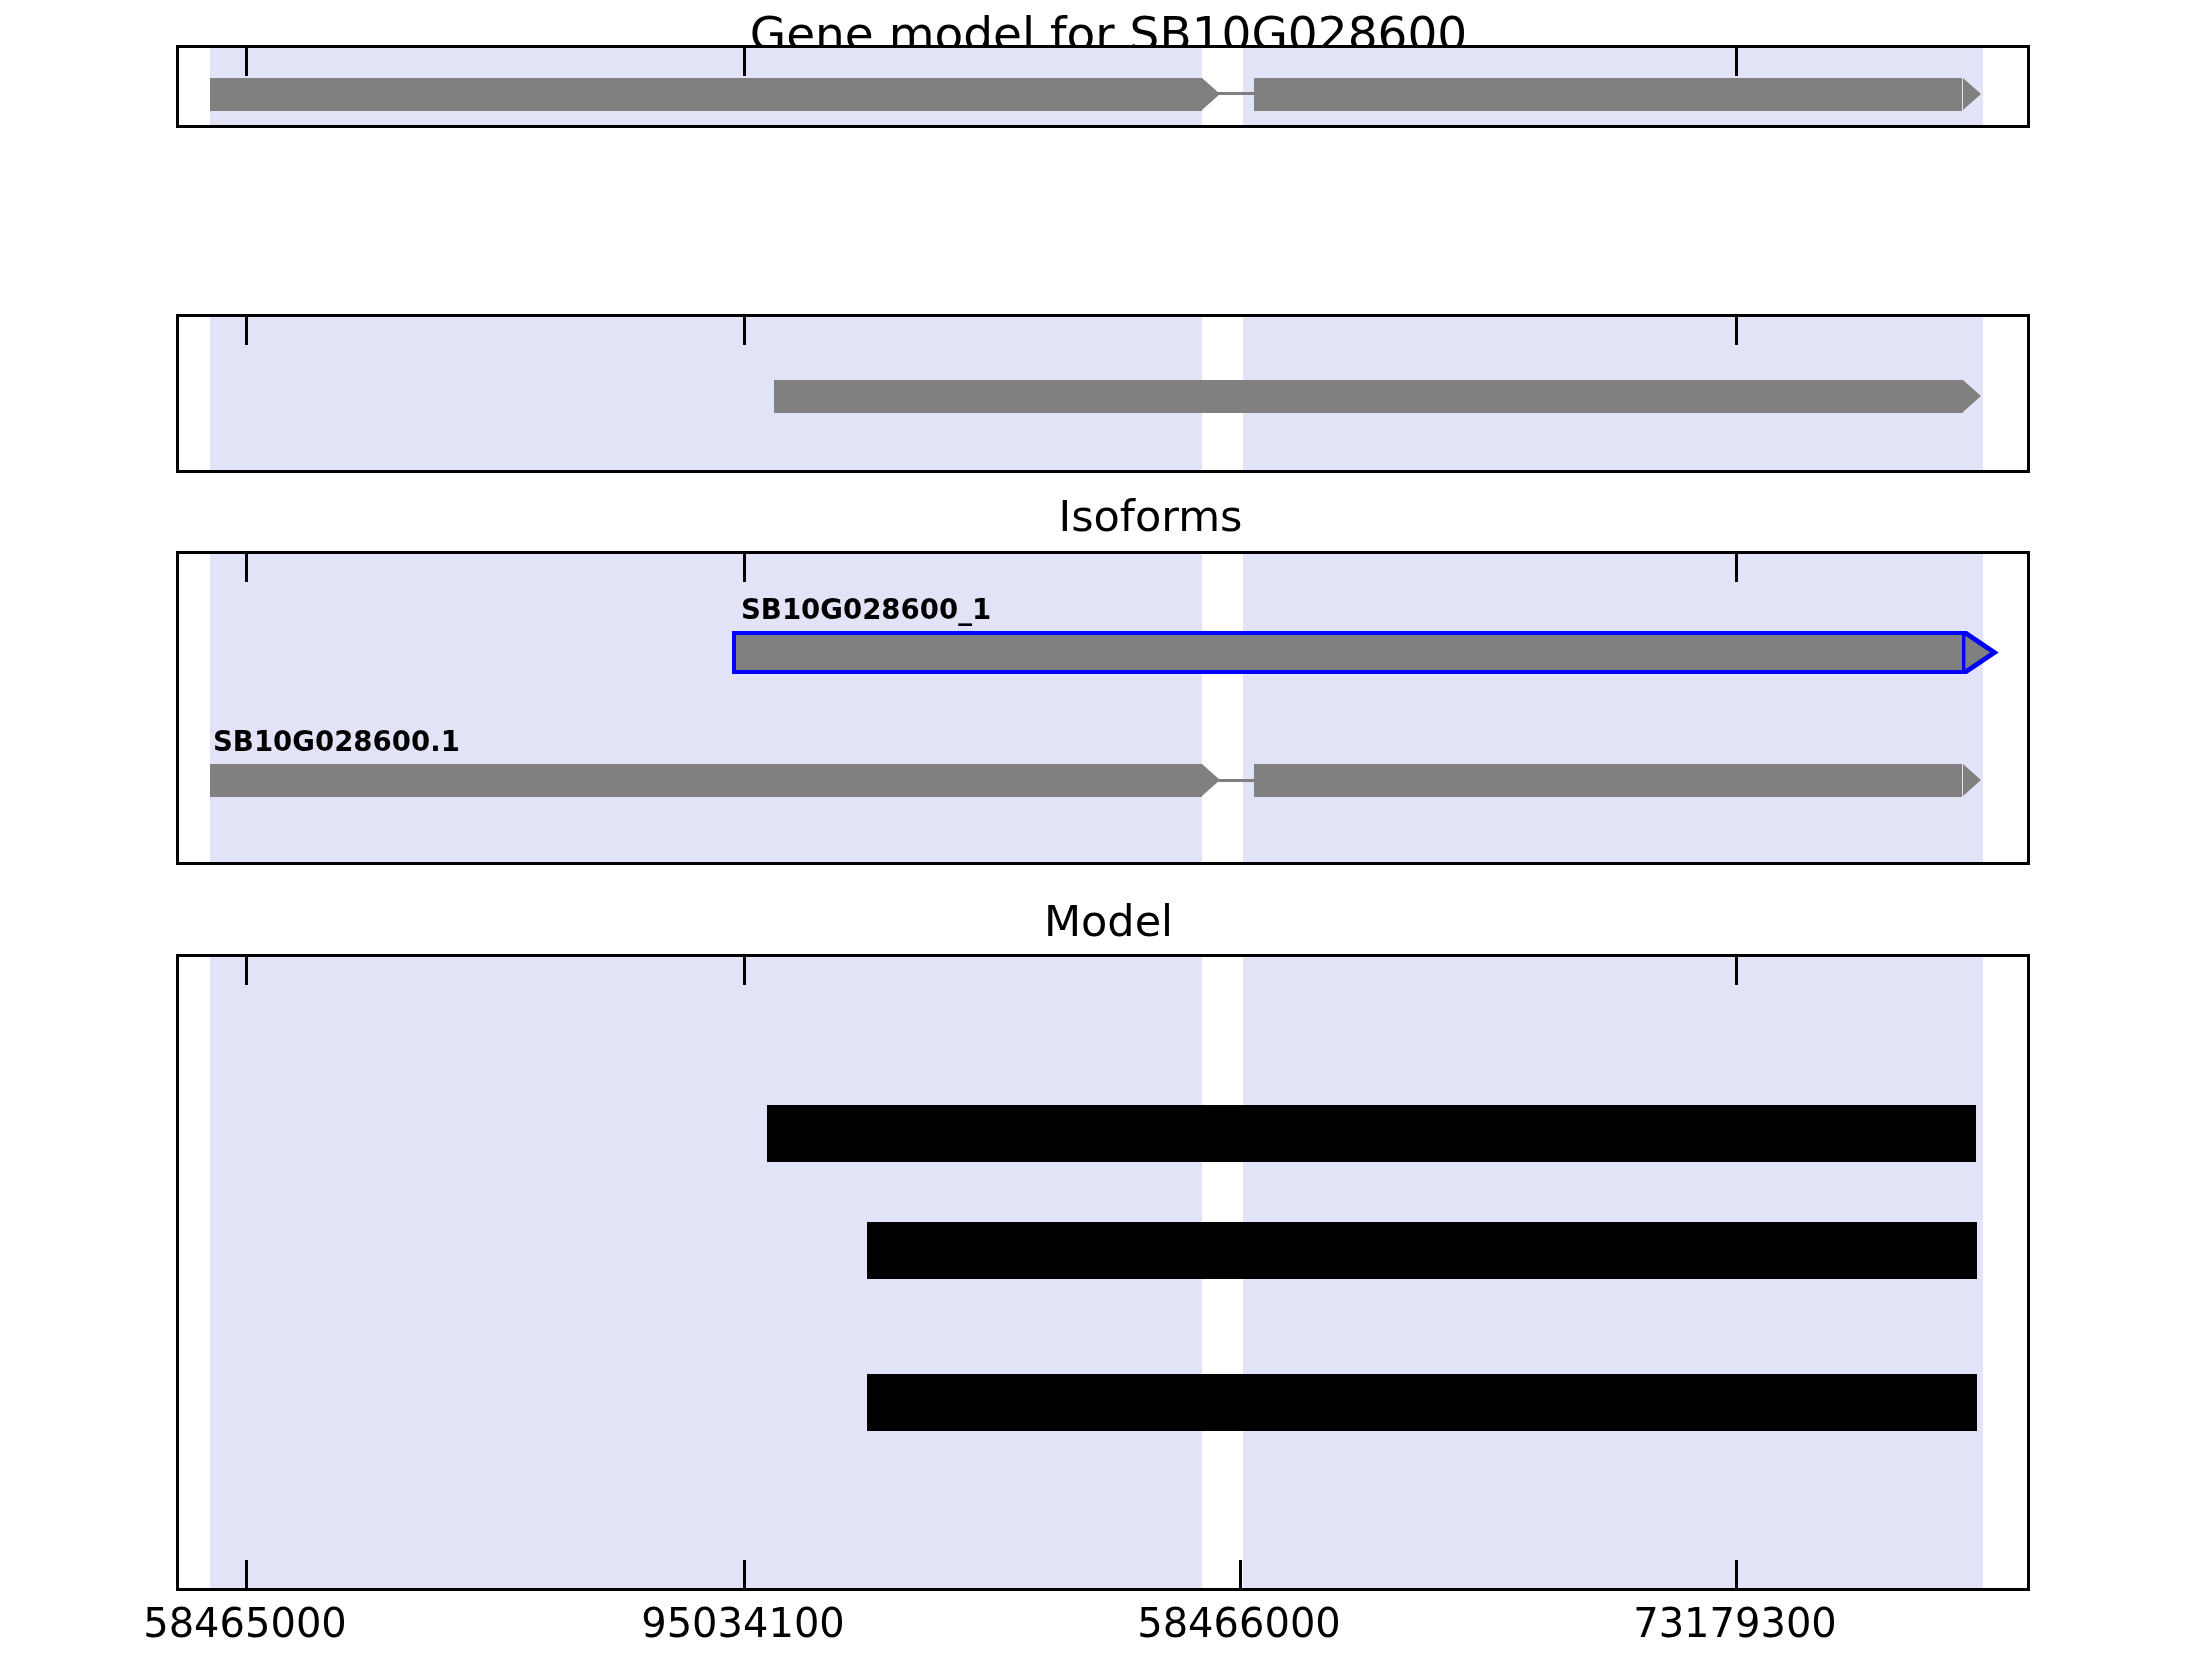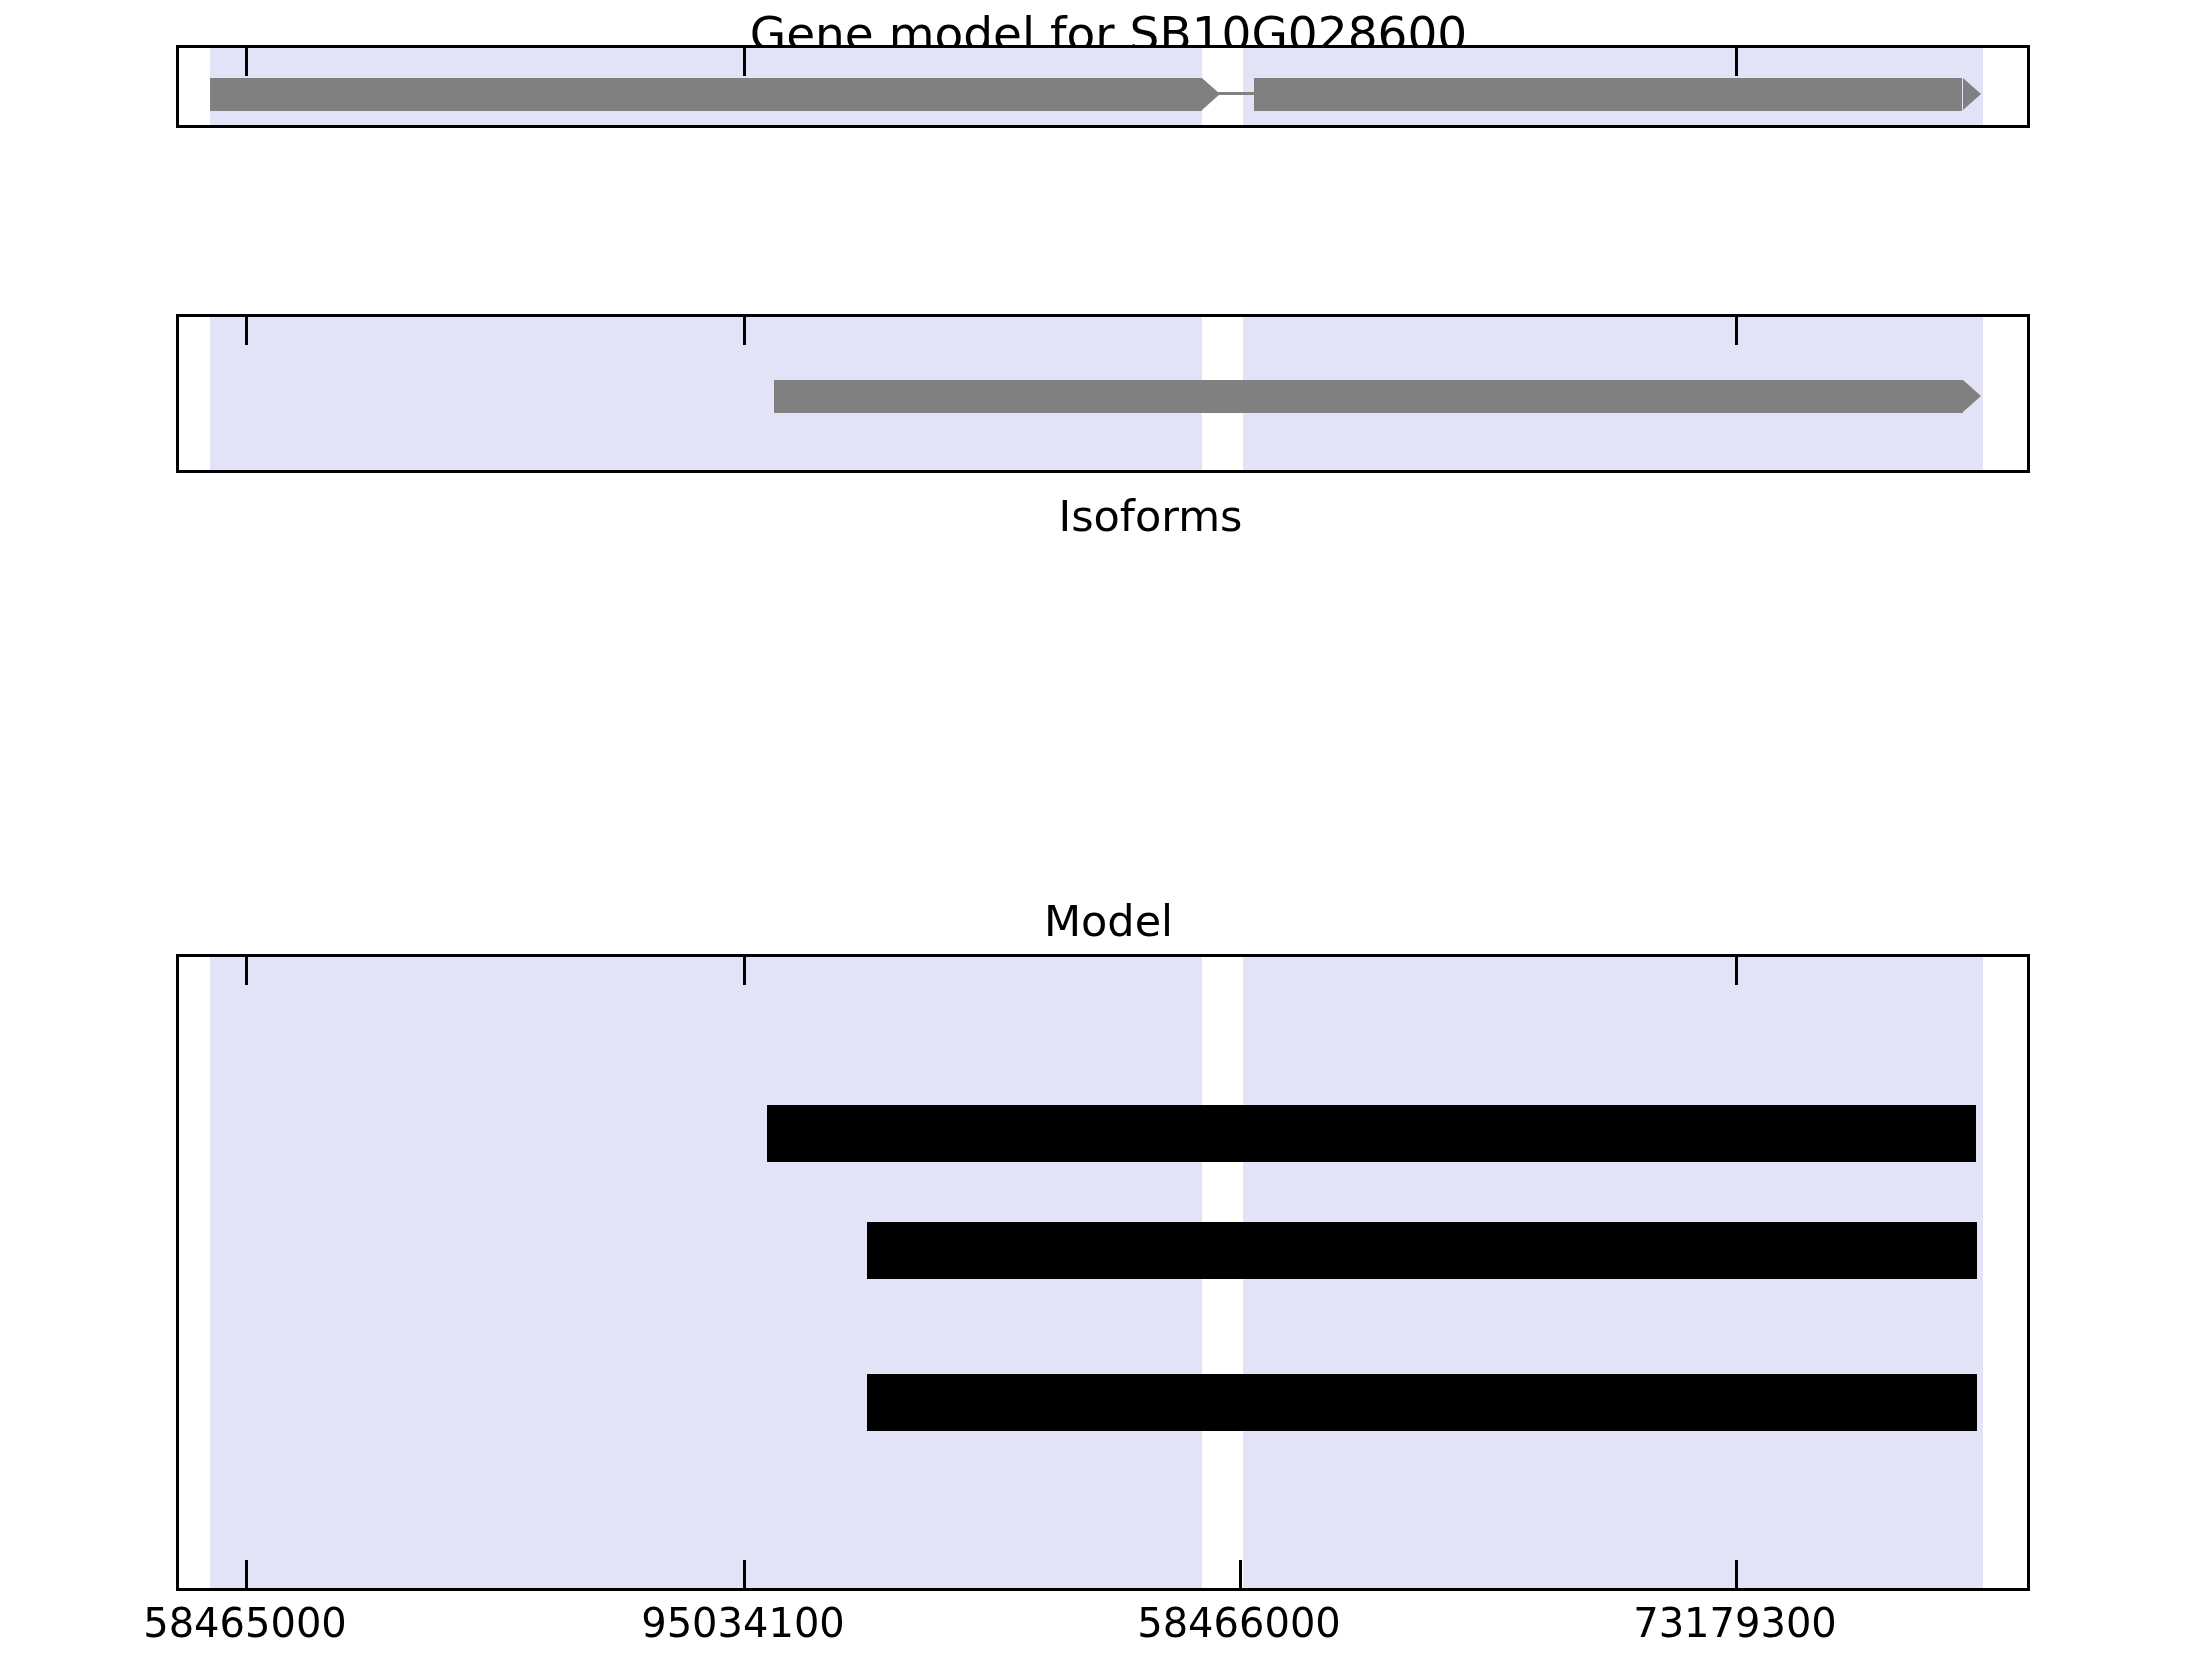--- a/index.html
+++ b/index.html
@@ -80,20 +80,47 @@
       <div style="position:absolute;top:0;bottom:0;left:1023px;width:41px;background:#ffffff;"></div>
 
       <div class="exon-gray" style="left:595px; top:63px; width:1189px; height:33px;"></div>
       <div class="arrowtip" style="left:1784px; top:63px; border-width:16.5px 0 16.5px 18.6px;
                   border-color:transparent transparent transparent #808080;"></div>
     </div>
   </div>
 
   <div class="ptitle title-sub" style="top:491px;padding-left:42px;">Isoforms</div>
 
+  <div class="panel" style="left:176px; top:551px; width:1854px; height:314px;">
+    <div class="panel-inner">
+      <div class="shade" style="left:31px; width:1773px;"></div>
+      <div class="tick" style="left:66px;"></div>
+      <div class="tick" style="left:564px;"></div>
+      <div class="tick" style="left:1060px;"></div>
+      <div class="tick" style="left:1556px;"></div>
+
+      <div style="position:absolute;top:0;bottom:0;left:1023px;width:41px;background:#ffffff;"></div>
+
+      <div class="iso-blue-box" style="left:553px; top:77px; width:1234px; height:43px;"></div>
+
+      <svg width="41" height="43" style="position:absolute;left:1784px;top:77px;" viewBox="0 0 60 62">
+        <polygon points="0,0 46,31 0,62" fill="#808080" stroke="#0000ff" stroke-width="7"></polygon>
+      </svg>
+      <div class="feat-label" style="left:562px; top:39px;">SB10G028600_1</div>
+
+      <div class="exon-gray" style="left:31px; top:210px; width:992px; height:33px;"></div>
+      <div class="arrowtip" style="left:1023px; top:210px; border-width:16.5px 0 16.5px 18.6px;
+                  border-color:transparent transparent transparent #808080;"></div>
+      <div class="intron-line" style="left:1036px; top:225px; width:85px;"></div>
+      <div class="exon-gray" style="left:1075px; top:210px; width:708px; height:33px;"></div>
+      <div class="arrowtip" style="left:1784px; top:210px; border-width:16.5px 0 16.5px 18.6px;
+                  border-color:transparent transparent transparent #808080;"></div>
+      <div class="feat-label" style="left:34px; top:171px;">SB10G028600.1</div>
+    </div>
+  </div>
 
   <div class="ptitle title-sub" style="top:896px;">Model</div>
 
   <div class="panel" style="left:176px; top:954px; width:1854px; height:637px;">
     <div class="panel-inner">
       <div class="shade" style="left:31px; width:1773px;"></div>
       <div class="tick" style="left:66px;"></div>
       <div class="tick" style="left:564px;"></div>
       <div class="tick" style="left:1060px;"></div>
       <div class="tick" style="left:1556px;"></div>

